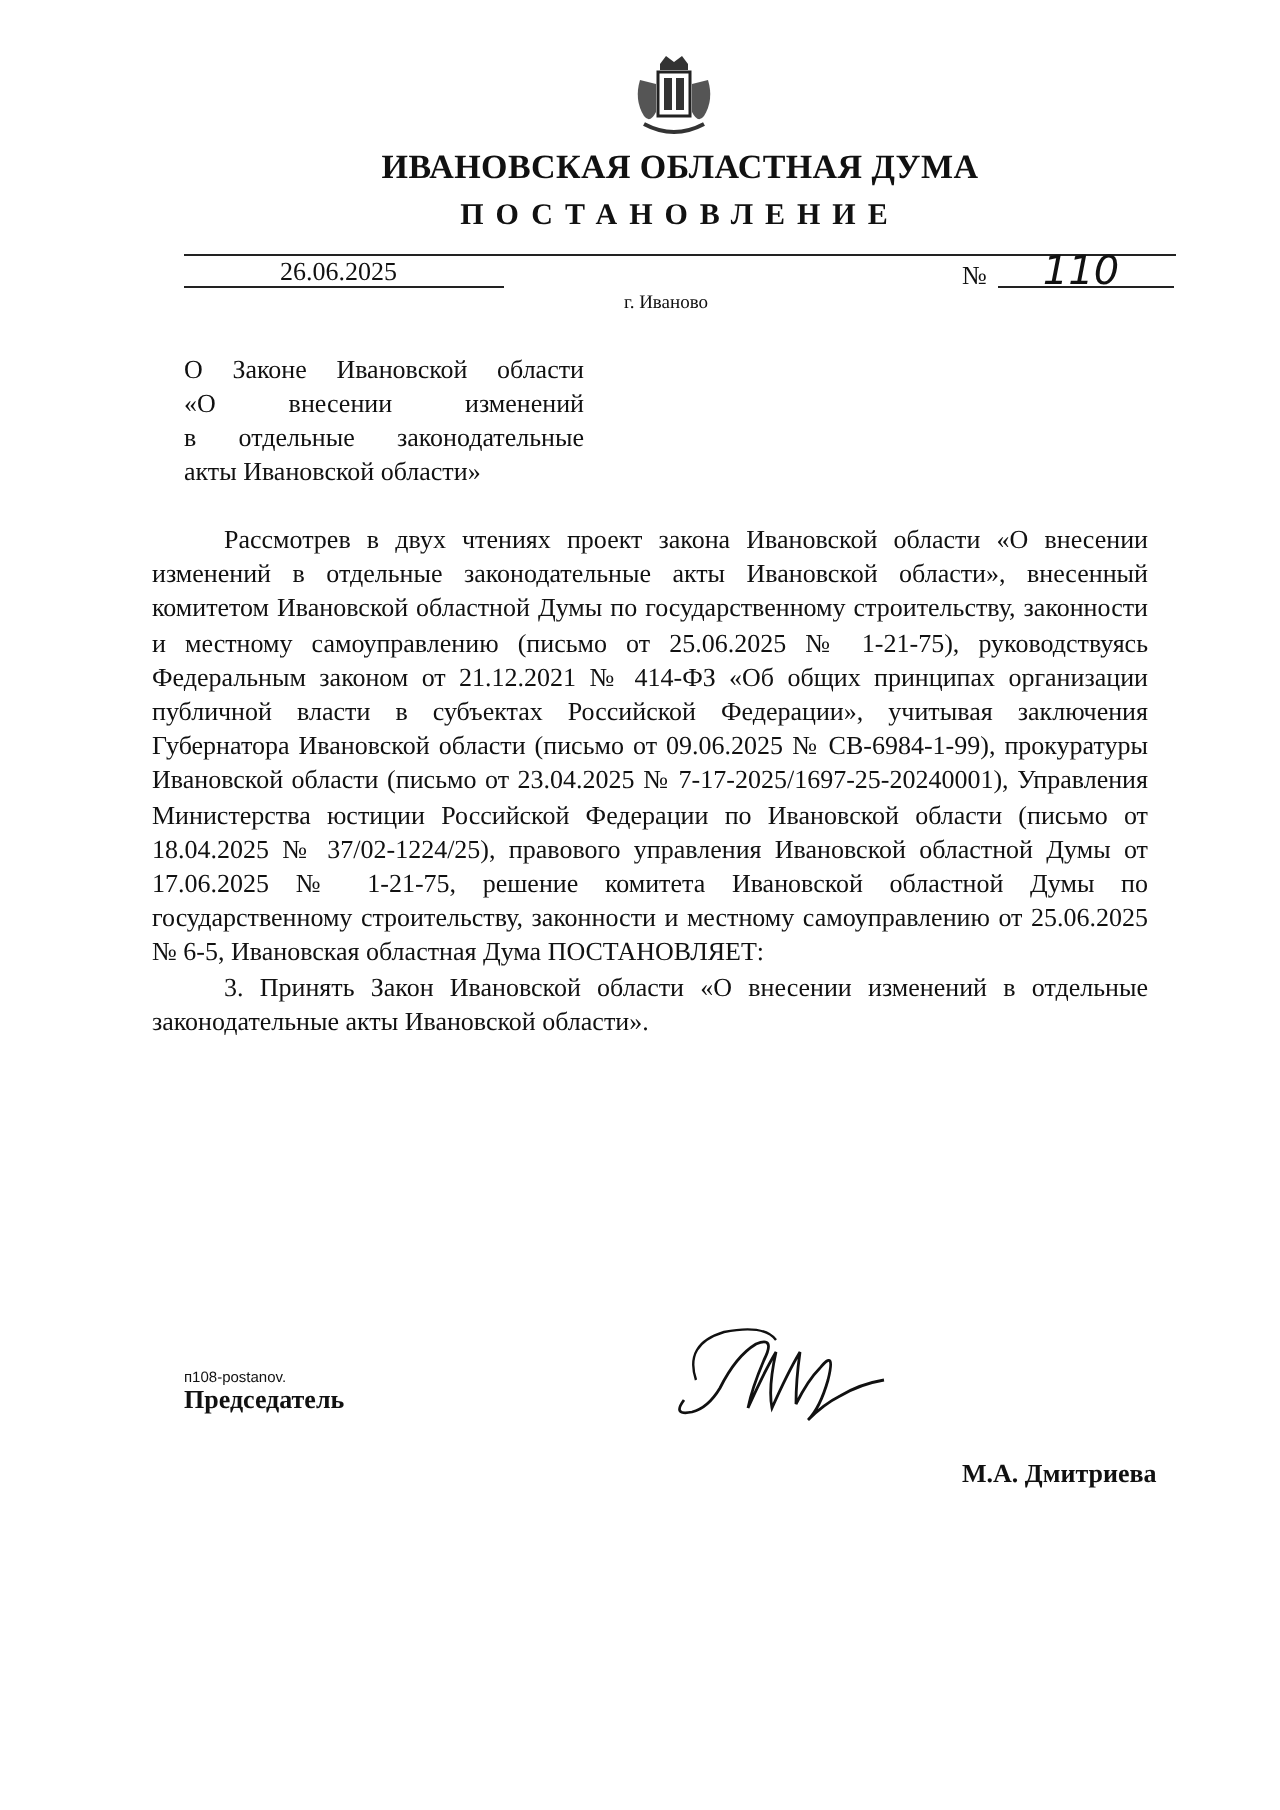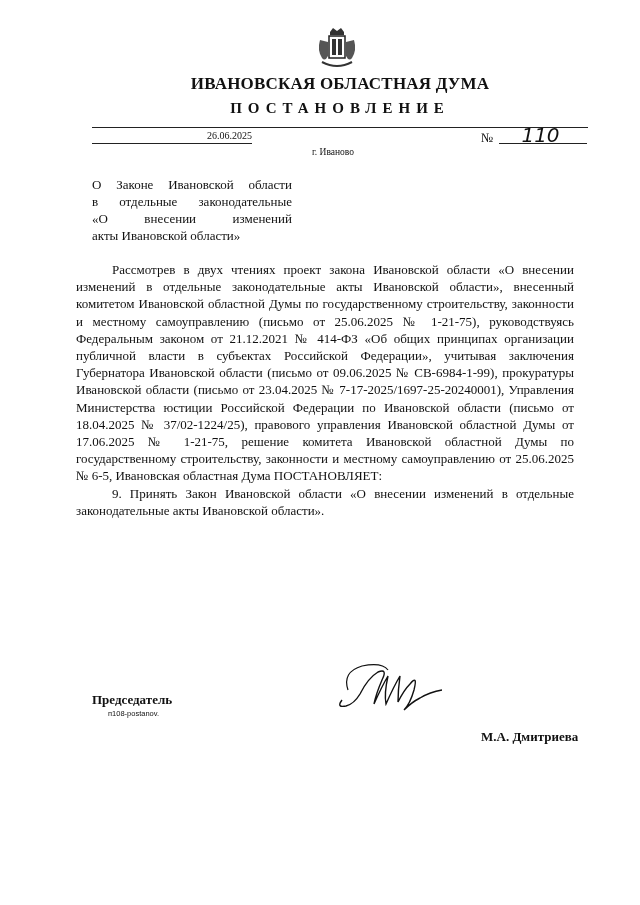--- a/index.html
+++ b/index.html
@@ -5,37 +5,37 @@
   html, body { margin: 0; padding: 0; background: #ffffff; }
   body { width: 640px; height: 905px; position: relative; overflow: hidden;
          font-family: "Liberation Serif", serif; color: #111; }
   .emblem { position: absolute; left: 316px; top: 26px; width: 42px; height: 46px; }
   .org { position: absolute; top: 74px; left: 0; width: 680px; text-align: center;
          font-weight: bold; font-size: 17px; letter-spacing: 0.2px; }
   .doctype { position: absolute; top: 100px; left: 0; width: 680px; text-align: center;
          font-weight: bold; font-size: 15px; letter-spacing: 6px; }
   .topline { position: absolute; top: 127px; left: 92px; width: 496px; height: 1px; background: #222; }
   .date { position: absolute; top: 128px; left: 92px; width: 160px; border-bottom: 1px solid #222;
-          font-size: 10px; padding-left: 48px; box-sizing: border-box; height: 16px; line-height: 15px; text-align: right; }
+          font-size: 13px; padding-left: 48px; box-sizing: border-box; height: 16px; line-height: 15px; }
   .numwrap { position: absolute; top: 128px; left: 481px; font-size: 13px; height: 16px; line-height: 15px; }
   .numwrap .num { display: inline-block; width: 88px; border-bottom: 1px solid #222; margin-left: 6px;
           font-family: "DejaVu Sans", sans-serif; font-style: italic; font-size: 20px; padding-left: 22px;
           box-sizing: border-box; }
   .city { position: absolute; top: 147px; left: 312px; font-size: 9.5px; }
   .subject { position: absolute; top: 176px; left: 92px; width: 200px; font-size: 13px; line-height: 17px;
              text-align: justify; }
   .subject div { text-align: justify; text-align-last: justify; }
   .subject div:last-child { text-align-last: left; }
   .body { position: absolute; top: 261px; left: 76px; width: 498px; font-size: 13px; line-height: 17.2px;
           text-align: justify; }
   .body p { margin: 0; text-indent: 36px; }
   .signer-left { position: absolute; top: 675px; left: 92px; font-weight: bold; font-size: 13px; line-height: 17px; margin-top: 16px; }
   .signer-right { position: absolute; top: 729px; left: 481px; font-weight: bold; font-size: 13px; }
   .signature { position: absolute; left: 338px; top: 660px; width: 110px; height: 55px; }
-  .fileref { position: absolute; top: 709px; left: 92px; font-size: 7.5px; font-family: "Liberation Sans", sans-serif; margin-left: 16px; }
+  .fileref { position: absolute; top: 684px; left: 92px; font-size: 7.5px; font-family: "Liberation Sans", sans-serif; }
 </style>
 </head>
 <body>
 
 <svg class="emblem" viewBox="0 0 42 46">
   <path d="M14 6 L17 2 L21 5 L25 2 L28 6 L28 9 L14 9 Z" fill="#333"></path>
   <rect x="13" y="10" width="16" height="22" fill="none" stroke="#222" stroke-width="1.5"></rect>
   <rect x="16" y="13" width="4" height="16" fill="#333"></rect>
   <rect x="22" y="13" width="4" height="16" fill="#333"></rect>
   <path d="M4 14 Q1 24 6 32 Q9 36 12 30 L12 16 Z" fill="#555"></path>
@@ -48,28 +48,28 @@
 <div class="topline"></div>
 
 <div class="date">26.06.2025</div>
 <div class="numwrap">
   <span>№</span><span class="num">110</span>
 </div>
 <div class="city">г. Иваново</div>
 
 <div class="subject">
   <div>О Законе Ивановской области</div>
+  <div>«О внесении изменений</div>
   <div>в отдельные законодательные</div>
-  <div>«О внесении изменений</div>
   <div>акты Ивановской области»</div>
 </div>
 
 <div class="body">
   <p>Рассмотрев в двух чтениях проект закона Ивановской области «О внесении изменений в отдельные законодательные акты Ивановской области», внесенный комитетом Ивановской областной Думы по государственному строительству, законности и местному самоуправлению (письмо от 25.06.2025 № 1-21-75), руководствуясь Федеральным законом от 21.12.2021 № 414-ФЗ «Об общих принципах организации публичной власти в субъектах Российской Федерации», учитывая заключения Губернатора Ивановской области (письмо от 09.06.2025 № СВ-6984-1-99), прокуратуры Ивановской области (письмо от 23.04.2025 № 7-17-2025/1697-25-20240001), Управления Министерства юстиции Российской Федерации по Ивановской области (письмо от 18.04.2025 № 37/02-1224/25), правового управления Ивановской областной Думы от 17.06.2025 № 1-21-75, решение комитета Ивановской областной Думы по государственному строительству, законности и местному самоуправлению от 25.06.2025 № 6-5, Ивановская областная Дума ПОСТАНОВЛЯЕТ:</p>
-  <p>9. Принять Закон Ивановской области «О внесении изменений в отдельные законодательные акты Ивановской области».</p>
+  <p>3. Принять Закон Ивановской области «О внесении изменений в отдельные законодательные акты Ивановской области».</p>
 </div>
 
 <div class="signer-left">
   <div>Председатель</div>
 </div>
 
 <svg class="signature" viewBox="0 0 110 55">
   <path d="M4 40 Q-2 48 8 46 Q16 44 22 34 Q30 18 40 12 Q50 8 44 20 Q38 34 36 44 Q44 26 50 16 Q46 34 48 44 Q56 26 62 16 Q60 30 60 42 Q66 30 72 24 Q80 14 76 30 Q72 44 66 50 Q74 42 82 38 Q92 32 104 30" fill="none" stroke="#111" stroke-width="1.4"></path>
   <path d="M10 30 Q4 12 24 6 Q44 2 50 10" fill="none" stroke="#111" stroke-width="1.2"></path>
 </svg>

